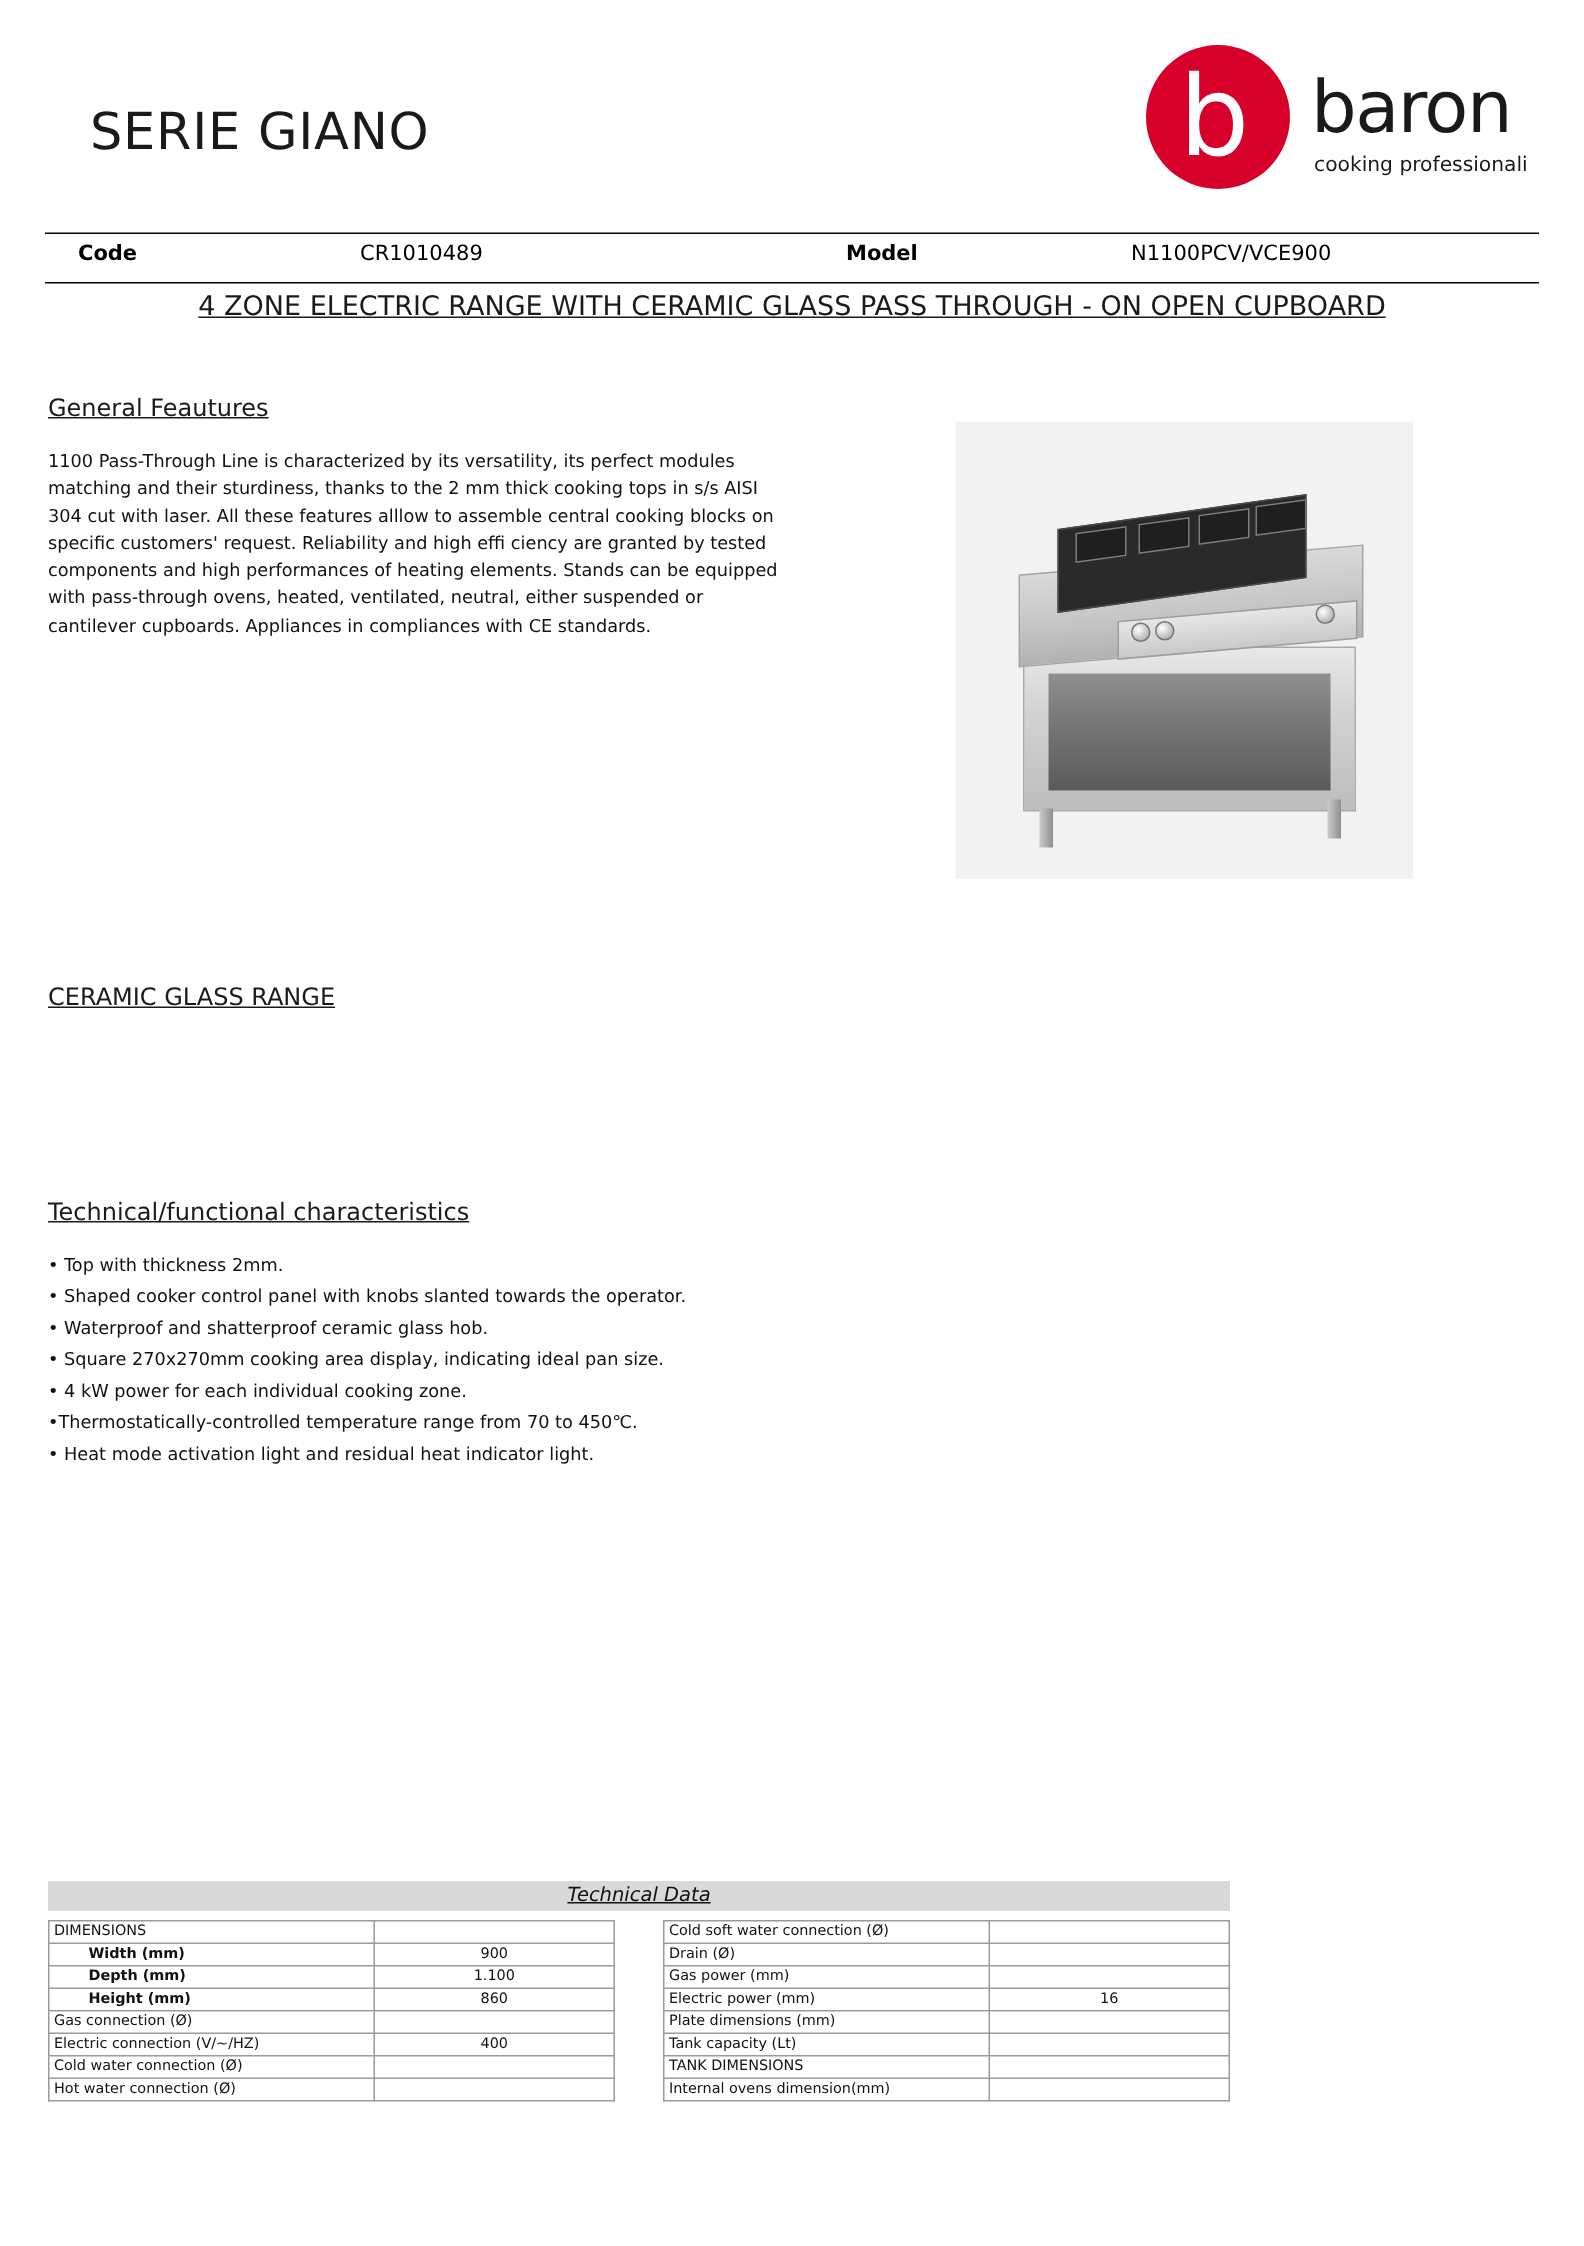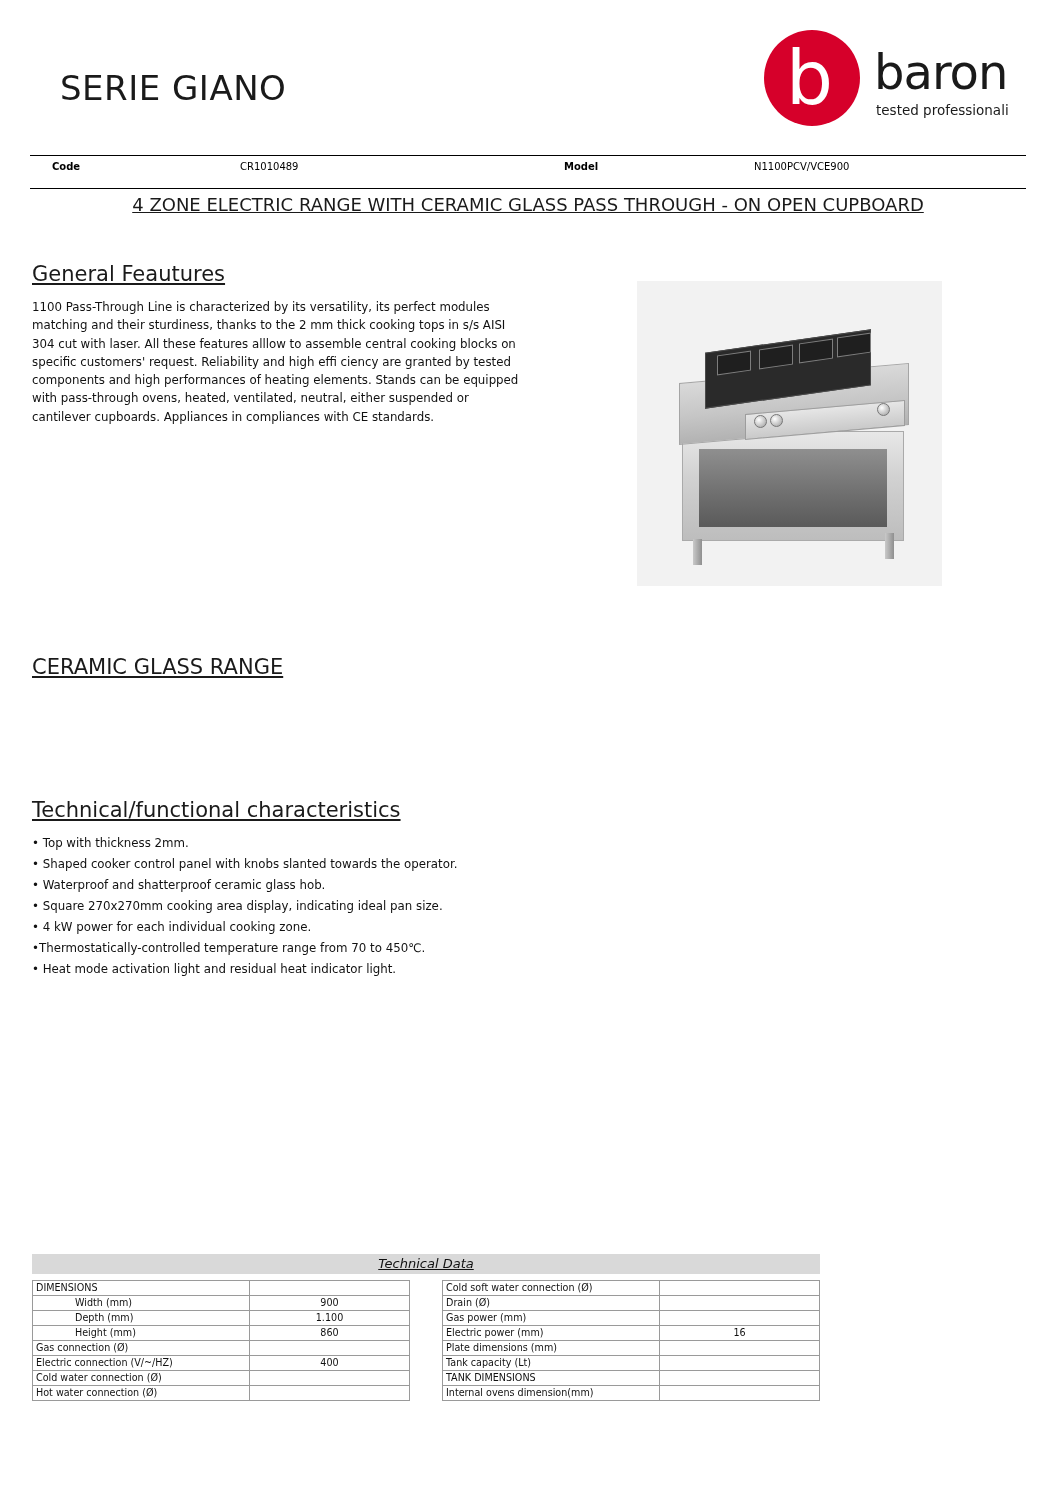--- a/index.html
+++ b/index.html
@@ -80,21 +80,21 @@
     font-size: 13.5px;
     color: #1a1a1a;
     font-family: "DejaVu Sans", sans-serif;
   }
 
   
   .codebar {
     position: relative;
     margin: 20px 30px 0 30px;
     height: 18px;
-    font-size: 10px;
+    font-size: 14px;
   }
   .codebar .lbl { font-weight: bold; position: absolute; top: 6px; }
   .codebar .val { position: absolute; top: 6px; }
   .lbl-code  { left: 22px; }
   .val-code  { left: 210px; }
   .lbl-model { left: 534px; }
   .val-model { left: 724px; }
   .rule-top {
     position: absolute;
     left: 0; right: 0; top: 0;
@@ -112,21 +112,21 @@
     text-align: center;
     font-size: 18px;
     text-decoration: underline;
     line-height: 1.5;
     color: #1a1a1a;
   }
 
   
   h2.section {
     margin: 0;
-    font-size: 21px;
+    font-size: 16px;
     font-weight: 400;
     text-decoration: underline;
     color: #1a1a1a;
   }
   .general-heading {
     position: absolute;
     left: 32px;
     top: 262px;
   }
 
@@ -275,34 +275,34 @@
     height: 14.6px;
     padding: 0 3px;
     color: #111;
     line-height: 14px;
     margin-top: 40px;
   }
   table.td td.val {
     width: 160px;
     text-align: center;
   }
-  table.td td.indent { padding-left: 42px; }
+  table.td td.indent { padding-left: 26px; font-weight: bold; }
 </style>
 </head>
 <body>
 
 <div class="page">
 
   <div class="header">
     <div class="serie-title">SERIE GIANO</div>
     <div class="brand">
       <div class="brand-circle"></div>
       <div class="brand-b">b</div>
       <div class="brand-name">baron</div>
-      <div class="brand-sub">tested professionali</div>
+      <div class="brand-sub">cooking professionali</div>
     </div>
   </div>
 
   <div class="codebar">
     <div class="rule-top"></div>
     <div class="rule-bot"></div>
     <div class="lbl lbl-code">Code</div>
     <div class="val val-code">CR1010489</div>
     <div class="lbl lbl-model">Model</div>
     <div class="val val-model">N1100PCV/VCE900</div>

